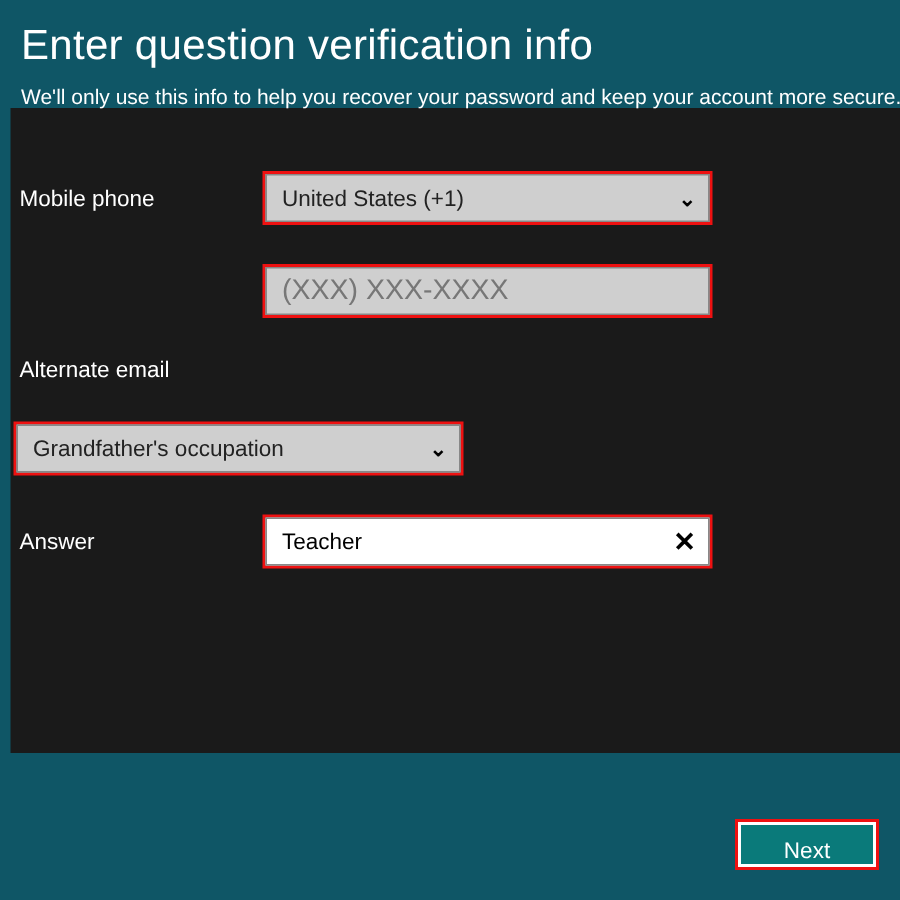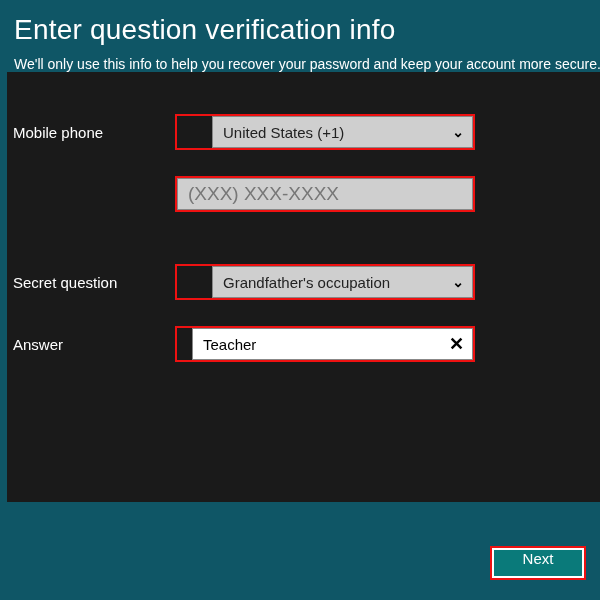--- a/index.html
+++ b/index.html
@@ -53,21 +53,20 @@
   .select-box {
     background: #cfcfcf;
     color: #222;
     height: 32px;
     display: flex;
     align-items: center;
     justify-content: space-between;
     padding: 0 8px 0 10px;
     font-size: 15px;
     border: 1px solid #888;
-    margin-left: 35px;
   }
   .chev {
     font-size: 14px;
     font-weight: bold;
     color: #000;
   }
   .text-input {
     background: #cfcfcf;
     color: #222;
     height: 32px;
@@ -83,21 +82,20 @@
   .answer-input {
     background: #fff;
     color: #000;
     height: 32px;
     display: flex;
     align-items: center;
     justify-content: space-between;
     padding: 0 8px 0 10px;
     font-size: 15px;
     border: 1px solid #888;
-    margin-left: 15px;
   }
   .clear-x {
     font-size: 18px;
     font-weight: bold;
     color: #000;
     cursor: pointer;
   }
   .footer {
     position: absolute;
     bottom: 20px;
@@ -108,21 +106,21 @@
     display: inline-block;
   }
   .next-btn {
     background: #0a7a7a;
     border: 2px solid #fff;
     color: #fff;
     font-size: 15px;
     width: 92px;
     height: 30px;
     display: flex;
-    align-items: flex-start;
+    align-items: flex-end;
     justify-content: center;
     cursor: pointer;
   }
 </style>
 </head>
 <body>
 
 <div class="header">
   <div class="title">Enter question verification info</div>
 </div>
@@ -143,24 +141,24 @@
   <div class="row">
     <div class="label"></div>
     <div class="field-wrap">
       <div class="text-input placeholder">
         <span>(XXX) XXX-XXXX</span>
       </div>
     </div>
   </div>
 
   <div class="row">
+    <div class="label">Alternate email</div>
   </div>
 
   <div class="row">
-    <div class="label">Secret question</div>
     <div class="field-wrap">
       <div class="select-box">
         <span>Grandfather's occupation</span>
         <span class="chev">⌄</span>
       </div>
     </div>
   </div>
 
   <div class="row">
     <div class="label">Answer</div>

